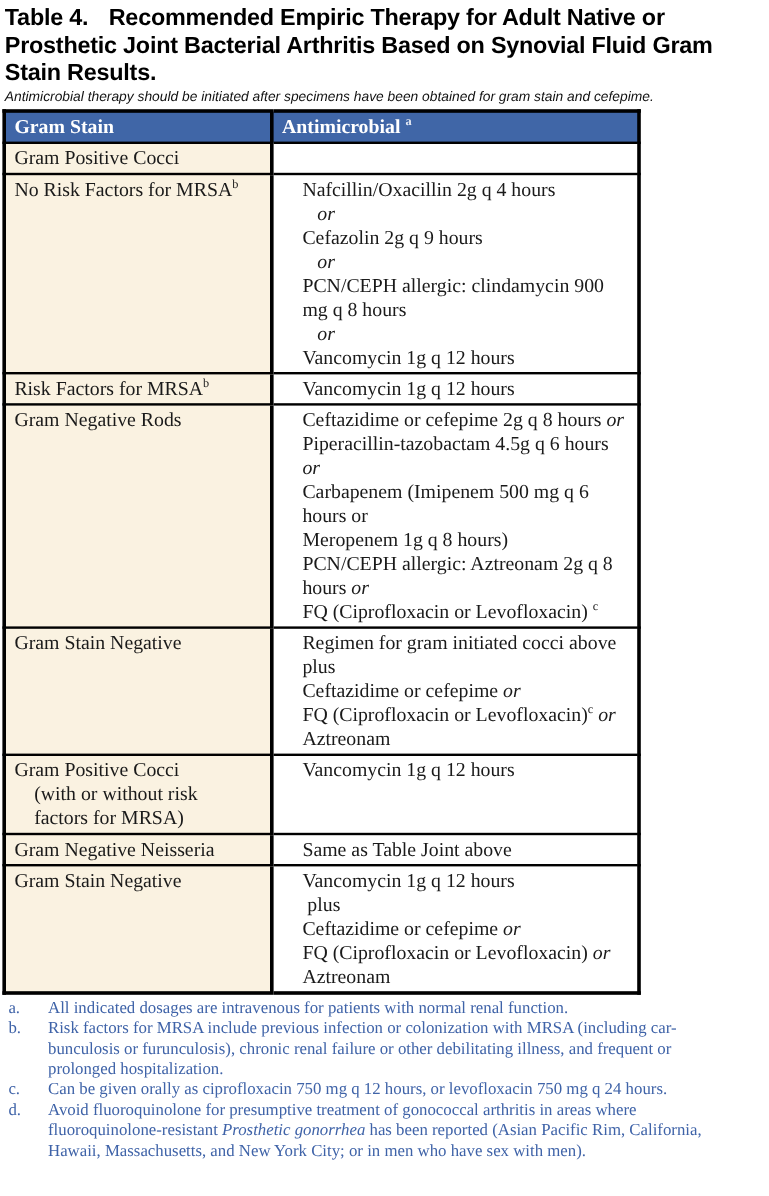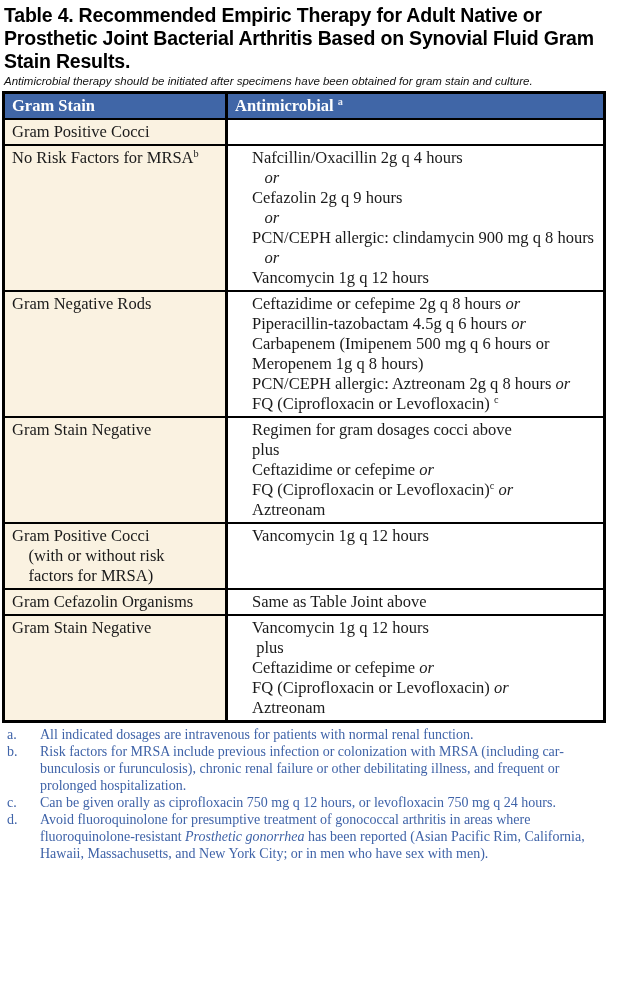--- a/index.html
+++ b/index.html
@@ -18,34 +18,34 @@
   
   .title{
     font-family:"Liberation Sans",sans-serif;
     font-weight:bold;
     font-size:19.5px;
     line-height:23px;
     color:#000;
     padding:0 2px;
     letter-spacing:-0.2px;
   }
-  .title-label{margin-right:5px;}
+  .title-label{margin-right:17px;}
   .subtitle{
     font-family:"Liberation Sans",sans-serif;
     font-style:italic;
     font-size:11.5px;
     line-height:14px;
     color:#111;
     padding:1px 2px 3px 2px;
   }
 
   
   table{
     border-collapse:collapse;
-    width:604px;
+    width:532px;
     border:3px solid var(--border);
     table-layout:fixed;
   }
   col.c1{width:223px;}
   th,td{
     border:2px solid var(--border);
     vertical-align:top;
     padding:2px 6px 2px 7px;
     font-size:16.5px;
     line-height:20px;
@@ -92,21 +92,21 @@
 </style>
 </head>
 <body>
 
 <div class="page">
 
   <div class="title">
     <span class="title-label">Table 4.</span><span>Recommended Empiric Therapy for Adult Native or Prosthetic Joint Bacterial Arthritis Based on Synovial Fluid Gram Stain Results.</span>
   </div>
 
-  <div class="subtitle">Antimicrobial therapy should be initiated after specimens have been obtained for gram stain and culture.</div>
+  <div class="subtitle">Antimicrobial therapy should be initiated after specimens have been obtained for gram stain and cefepime.</div>
 
   <table>
     <colgroup>
         <col class="c1">
         <col>
       </colgroup>
     <thead>
       <tr>
         <th class="first">
           <span>Gram Stain</span>
@@ -128,48 +128,54 @@
             <div class="anti-line">Nafcillin/Oxacillin 2g q 4 hours</div>
             <div class="anti-line">&nbsp;&nbsp;&nbsp;<i>or</i></div>
             <div class="anti-line">Cefazolin 2g q 9 hours</div>
             <div class="anti-line">&nbsp;&nbsp;&nbsp;<i>or</i></div>
             <div class="anti-line">PCN/CEPH allergic: clindamycin 900 mg q 8 hours</div>
             <div class="anti-line">&nbsp;&nbsp;&nbsp;<i>or</i></div>
             <div class="anti-line">Vancomycin 1g q 12 hours</div>
           </td>
         </tr>
         <tr>
+          <td class="stain-cell">Risk Factors for MRSA<sup>b</sup></td>
+          <td class="anti-cell">
+            <div class="anti-line">Vancomycin 1g q 12 hours</div>
+          </td>
+        </tr>
+        <tr>
           <td class="stain-cell">Gram Negative Rods</td>
           <td class="anti-cell">
             <div class="anti-line">Ceftazidime or cefepime 2g q 8 hours <i>or</i></div>
             <div class="anti-line">Piperacillin-tazobactam 4.5g q 6 hours <i>or</i></div>
             <div class="anti-line">Carbapenem (Imipenem 500 mg q 6 hours or</div>
             <div class="anti-line">Meropenem 1g q 8 hours)</div>
             <div class="anti-line">PCN/CEPH allergic: Aztreonam 2g q 8 hours <i>or</i></div>
             <div class="anti-line">FQ (Ciprofloxacin or Levofloxacin) <sup>c</sup></div>
           </td>
         </tr>
         <tr>
           <td class="stain-cell">Gram Stain Negative</td>
           <td class="anti-cell">
-            <div class="anti-line">Regimen for gram dosages cocci above</div>
+            <div class="anti-line">Regimen for gram initiated cocci above</div>
             <div class="anti-line">plus</div>
             <div class="anti-line">Ceftazidime or cefepime <i>or</i></div>
             <div class="anti-line">FQ (Ciprofloxacin or Levofloxacin)<sup>c</sup> <i>or</i></div>
             <div class="anti-line">Aztreonam</div>
           </td>
         </tr>
         <tr>
           <td class="stain-cell">Gram Positive Cocci<br>&nbsp;&nbsp;&nbsp;&nbsp;(with or without risk<br>&nbsp;&nbsp;&nbsp;&nbsp;factors for MRSA)</td>
           <td class="anti-cell">
             <div class="anti-line">Vancomycin 1g q 12 hours</div>
           </td>
         </tr>
         <tr>
-          <td class="stain-cell">Gram Cefazolin Organisms</td>
+          <td class="stain-cell">Gram Negative Neisseria</td>
           <td class="anti-cell">
             <div class="anti-line">Same as Table Joint above</div>
           </td>
         </tr>
         <tr>
           <td class="stain-cell">Gram Stain Negative</td>
           <td class="anti-cell">
             <div class="anti-line">Vancomycin 1g q 12 hours</div>
             <div class="anti-line">&nbsp;plus</div>
             <div class="anti-line">Ceftazidime or cefepime <i>or</i></div>

